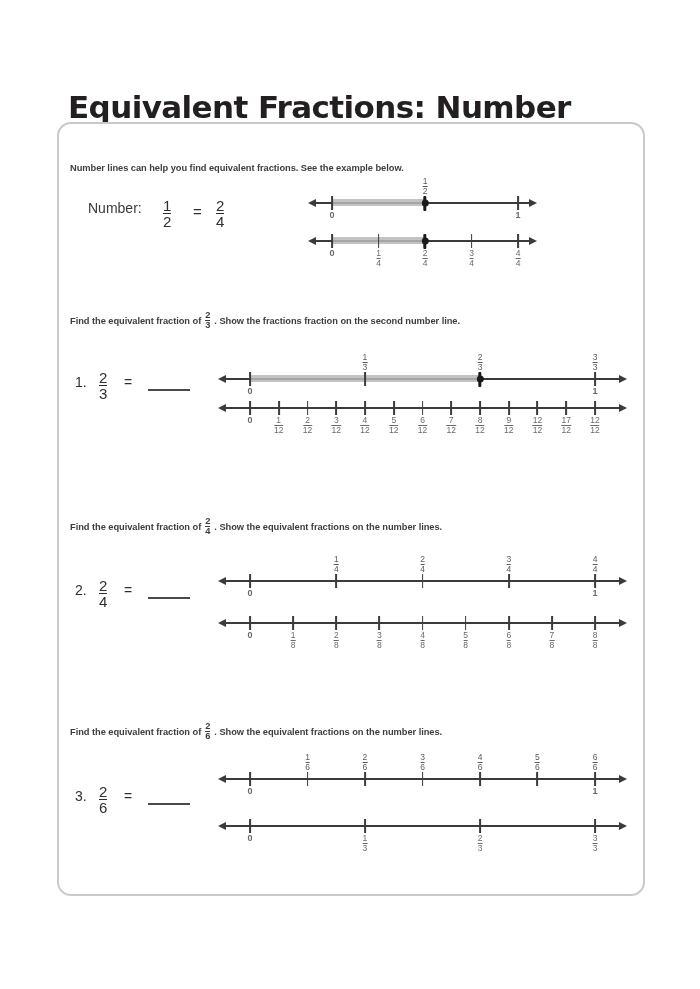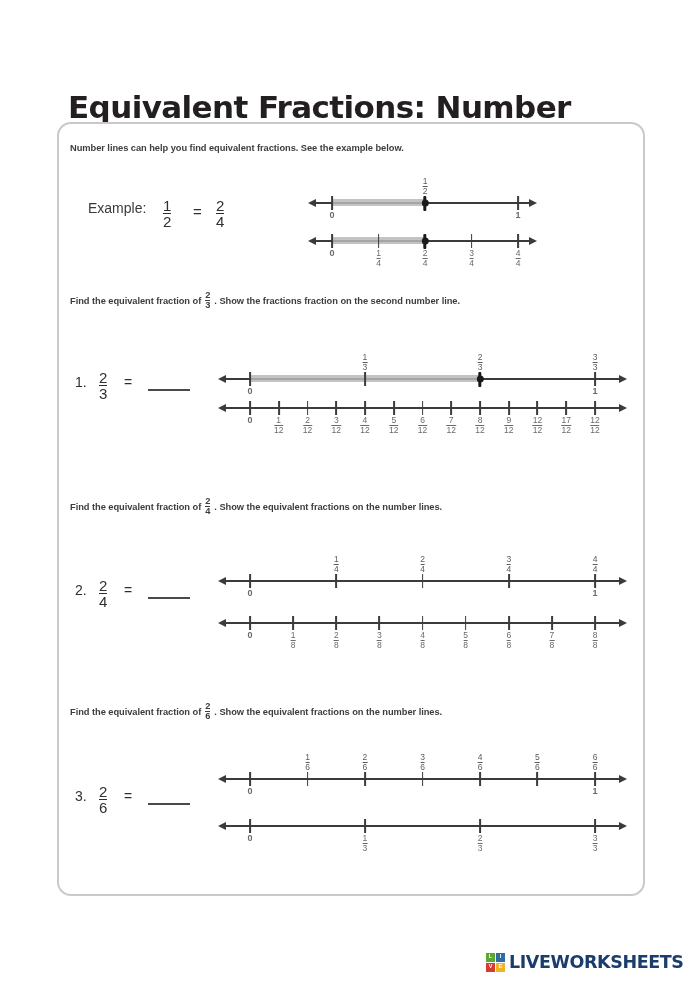--- a/index.html
+++ b/index.html
@@ -41,20 +41,21 @@
   
   .prompt {
     position: absolute;
     font-size: 9.3px;
     font-weight: bold;
     color: #3d3d3d;
     letter-spacing: -0.05px;
     white-space: nowrap;
     display: flex;
     align-items: center;
+    margin-top: 20px;
   }
   .prompt .inline-frac { margin: 0 4px; }
 
   
   .frac {
     display: inline-flex;
     flex-direction: column;
     align-items: center;
     vertical-align: middle;
     line-height: 1;
@@ -233,21 +234,21 @@
 <body>
 
 <div id="page">
 
   <h1 id="worksheet-title">Equivalent Fractions: Number Lines</h1>
 
   <div id="worksheet-card"></div>
 
   <div class="prompt" id="intro-text" style="left:70px; top:143px;">Number lines can help you find equivalent fractions. See the example below.</div>
 
-  <div id="example-label">Example:</div>
+  <div id="example-label">Number:</div>
 
   <div class="eq-frac" id="example-left-frac" style="left:163px; top:198px;">
     <span class="frac">
       <span class="num">1</span>
       <span class="den">2</span>
     </span>
   </div>
 
   <div id="example-eq-sign" style="left:193px; top:203px;">=</div>
 
@@ -571,23 +572,14 @@
       </div>
       <div class="problem-index" style="left: 75px; top: 788px;">3.</div>
       <div class="problem-frac" style="left: 99px; top: 784px;"><span class="frac">
           <span class="num">2</span>
           <span class="den">6</span>
         </span></div>
       <div class="problem-eq" style="left: 124px; top: 788px;">=</div>
       <div class="answer-blank" style="left: 148px; top: 803px; width: 42px;"></div>
     </div>
 
-  <div id="footer-logo">
-    <div id="lw-icon">
-      <span class="lw-c1">L</span>
-      <span class="lw-c2">I</span>
-      <span class="lw-c3">V</span>
-      <span class="lw-c4">E</span>
-    </div>
-    <div id="lw-wordmark">LIVEWORKSHEETS</div>
-  </div>
 
 </div>
 
 </body></html>

